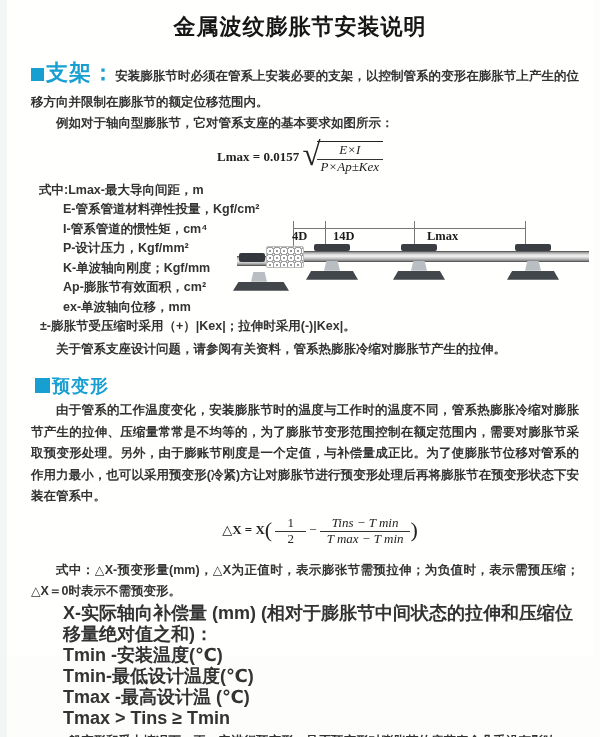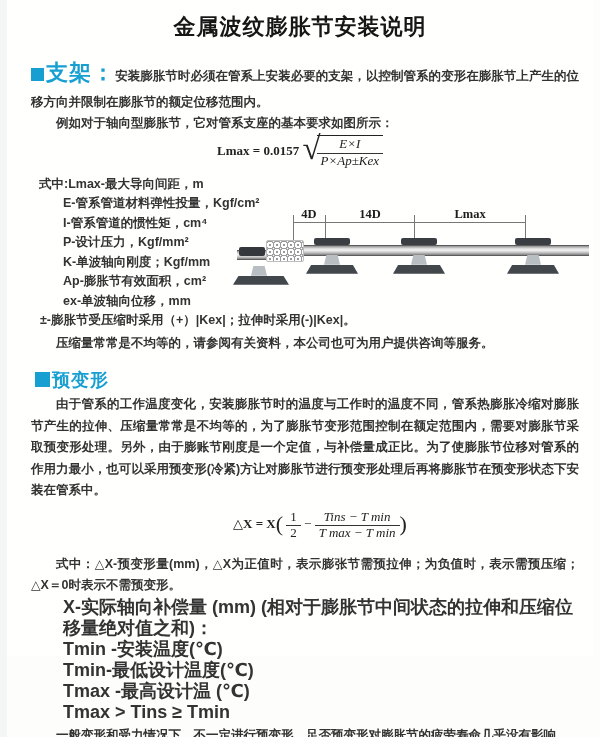--- a/index.html
+++ b/index.html
@@ -31,44 +31,44 @@
   .indent{ text-indent:2em; }
 
   
   .formula{
     text-align:center;
     font-family:"Liberation Serif","DejaVu Serif",serif;
     color:#222;
   }
   .formula .bold{font-weight:bold;}
   .frac{display:inline-block;vertical-align:middle;text-align:center;line-height:1.15;}
-  .frac .fnum{display:block;padding:0 4px;}
+  .frac .fnum{display:block;padding:0 12px;}
   .frac .fden{display:block;padding:0 4px;border-top:1px solid #333;}
   .ital{font-style:italic;}
   .sqrt-sym{font-size:33px;font-weight:400;line-height:0;position:relative;top:4px;margin-right:-4px;}
   .rooted{display:inline-block;vertical-align:middle;border-top:1.6px solid #222;padding-top:1px;}
   .rooted .frac .fnum{border-bottom:1px solid #333;padding-bottom:1px;}
   .rooted .frac .fden{border-top:none;}
   .big-paren{font-size:22px;vertical-align:-3px;font-weight:400;}
 
-  #formula-lmax{margin:0 0 6px 0;font-size:13px;}
+  #formula-lmax{margin:6px 0 6px 0;font-size:13px;}
   #formula-dx{margin:8px 0 13px 40px;font-size:13px;}
 
   
   .defs-wrap{position:relative;margin:4px 0 0 30px;min-height:148px;}
   .defs div{line-height:19.5px;padding-left:26px;font-size:12.5px;font-weight:600;color:#333;}
   .defs div:first-child{padding-left:2px;}
   .defs div.no-ind{padding-left:3px;}
 
   
   .diagram{position:absolute;top:32px;right:4px;width:352px;height:104px;}
   .dim-line{position:absolute;left:56px;top:15px;width:232px;height:1px;background:#777;}
   .tick{position:absolute;top:8px;width:1px;height:30px;background:#777;}
-  .dim-label{position:absolute;top:0px;font-family:"Liberation Serif","DejaVu Serif",serif;
-    font-weight:bold;font-size:12.5px;color:#1c1c1c;text-align:center;}
+  .dim-label{position:absolute;top:16px;font-family:"Liberation Serif","DejaVu Serif",serif;
+    font-weight:bold;font-size:12.5px;color:#1c1c1c;text-align:left;}
   .pipe-main{position:absolute;left:58px;right:0;top:38px;height:9px;
     background:linear-gradient(to bottom,#8f8f8f 0%,#dcdcdc 28%,#f4f4f4 46%,#c6c6c6 72%,#808080 100%);
     border-top:1px solid #5c5c5c;border-bottom:1px solid #5c5c5c;}
   .pipe-stub{position:absolute;left:0;width:34px;top:43px;height:8px;
     background:linear-gradient(to bottom,#8f8f8f 0%,#dcdcdc 30%,#f2f2f2 48%,#c6c6c6 74%,#808080 100%);
     border-top:1px solid #5c5c5c;border-bottom:1px solid #5c5c5c;}
   .bellows{position:absolute;left:29px;width:36px;top:33px;height:20px;
     background:
       repeating-radial-gradient(circle at 3px 4px, #9a9a9a 0 1px, #ffffff 1.5px 3.2px);
     background-size:7px 7px;
@@ -151,21 +151,21 @@
         <div class="sup-base"></div>
       </div>
       <div class="support" style="left:268px;top:31px;">
         <div class="sup-cap"></div>
         <div class="sup-neck"></div>
         <div class="sup-base"></div>
       </div>
     </div>
   </div>
 
-  <p class="para indent body-txt" style="margin-top:2px;">压缩量常常是不均等的，请参阅有关资料，本公司也可为用户提供咨询等服务。</p>
+  <p class="para indent body-txt" style="margin-top:2px;">关于管系支座设计问题，请参阅有关资料，管系热膨胀冷缩对膨胀节产生的拉伸。</p>
 
   <div class="sec-head-block">
     <span class="sq" style="width:15px;height:15px;"></span><span>预变形</span>
   </div>
   <p class="para indent body-txt">由于管系的工作温度变化，安装膨胀节时的温度与工作时的温度不同，管系热膨胀冷缩对膨胀节产生的拉伸、压缩量常常是不均等的，为了膨胀节变形范围控制在额定范围内，需要对膨胀节采取预变形处理。另外，由于膨账节刚度是一个定值，与补偿量成正比。为了使膨胀节位移对管系的作用力最小，也可以采用预变形(冷紧)方让对膨胀节进行预变形处理后再将膨胀节在预变形状态下安装在管系中。</p>
 
 
   <div class="formula" id="formula-dx">
     <span class="bold">△X = X</span><span class="big-paren">(</span>
     <span class="frac"><span class="fnum">1</span><span class="fden">2</span></span>

